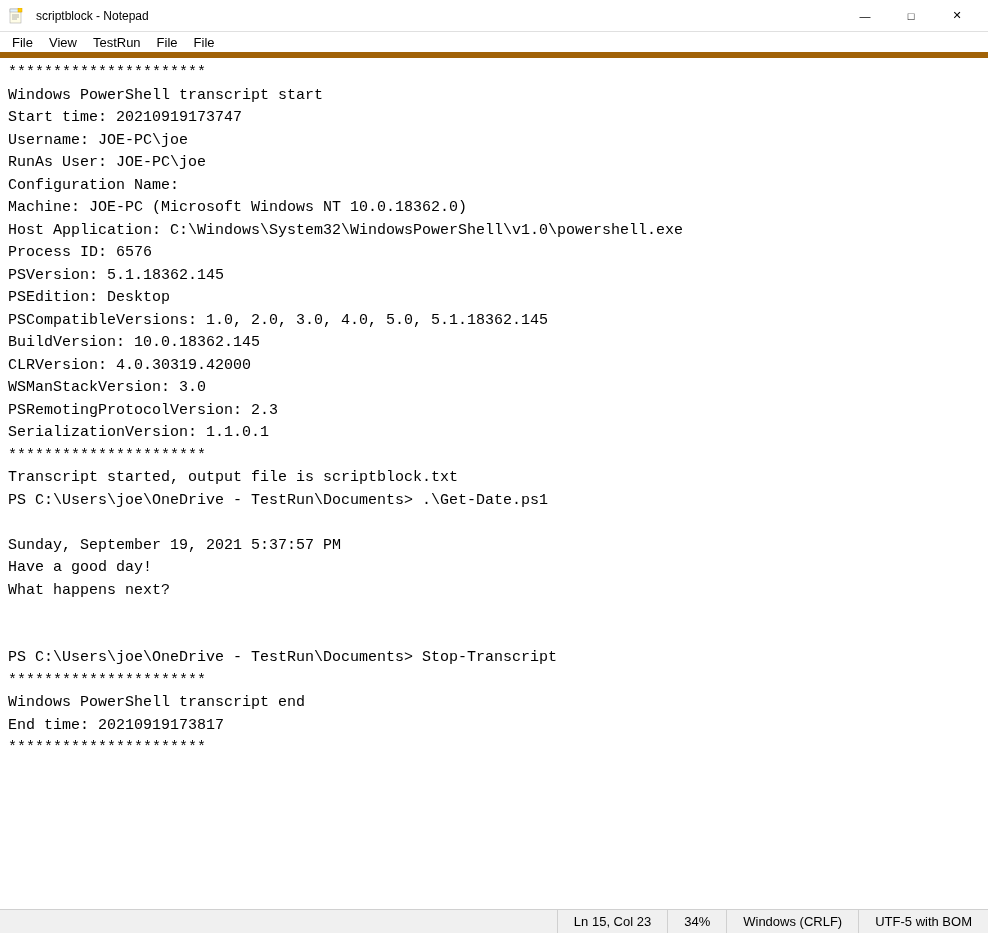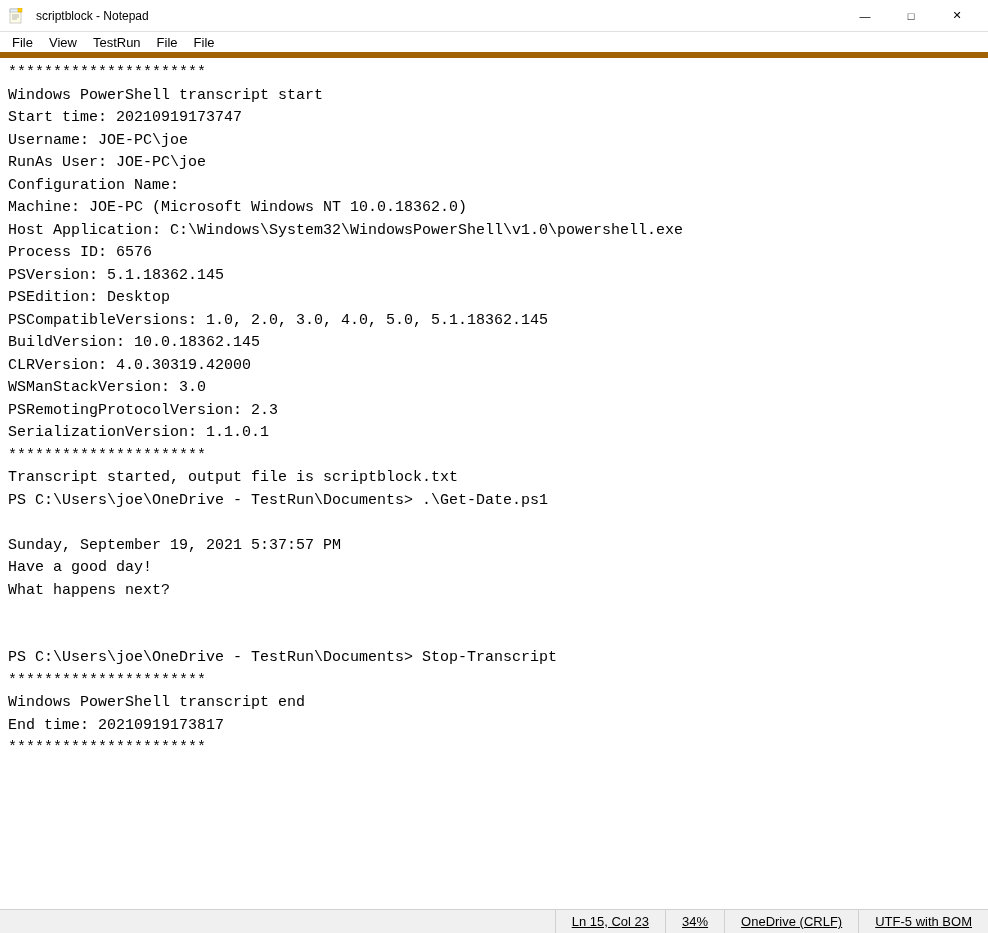--- a/index.html
+++ b/index.html
@@ -124,21 +124,20 @@
     }
 
     
     .status-bar {
       height: 24px;
       background: #f0f0f0;
       border-top: 1px solid #d0d0d0;
       display: flex;
       align-items: center;
       flex-shrink: 0;
-      text-decoration: underline;
     }
 
     .status-spacer {
       flex: 1;
     }
 
     .status-item {
       padding: 0 16px;
       font-size: 13px;
       color: #000;
@@ -211,15 +210,15 @@
 **********************
 Windows PowerShell transcript end
 End time: 20210919173817
 **********************</div>
 </div>
 
 <div class="status-bar">
   <div class="status-spacer"></div>
   <div class="status-item">Ln 15, Col 23</div>
   <div class="status-item">34%</div>
-  <div class="status-item">OneDrive (CRLF)</div>
+  <div class="status-item">Windows (CRLF)</div>
   <div class="status-item">UTF-5 with BOM</div>
 </div>
 
 </body></html>

